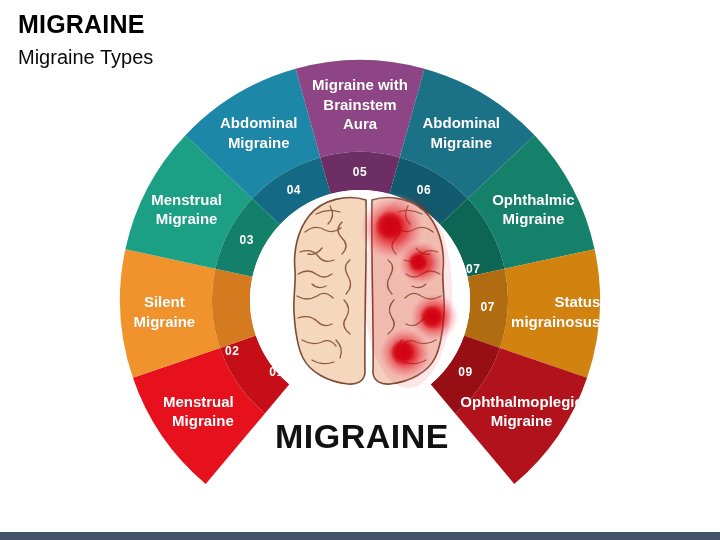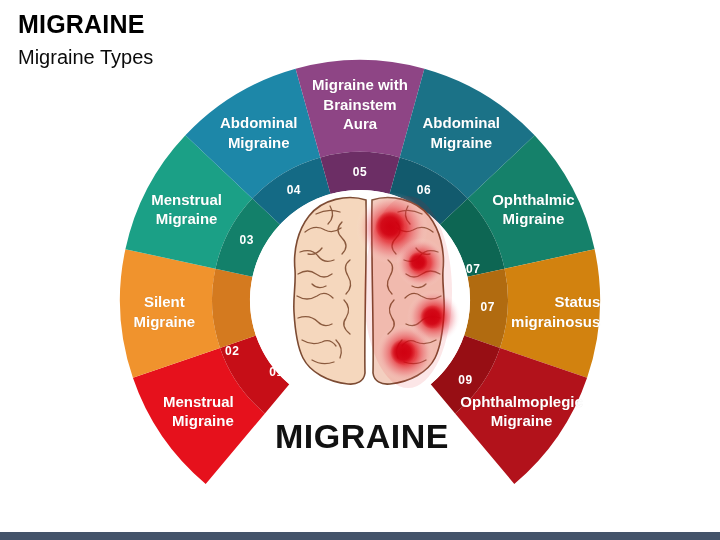--- a/index.html
+++ b/index.html
@@ -156,19 +156,19 @@
 Migraine</div>
       <div class="seg-number" style="left: 408px; top: 190.411px; margin-left: 16px;">06</div>
       <div class="seg-label" style="left: 533.413px; top: 208.655px;">Ophthalmic
 Migraine</div>
       <div class="seg-number" style="left: 473.25px; top: 240.346px; margin-top: 29px;">07</div>
       <div class="seg-label" style="left: 555.668px; top: 311.396px; text-align: right;">Status
 migrainosus</div>
       <div class="seg-number" style="left: 487.783px; top: 307.443px;">07</div>
       <div class="seg-label" style="left: 521.636px; top: 410.859px;">Ophthalmoplegic
 Migraine</div>
-      <div class="seg-number" style="left: 465.558px; top: 372.398px; margin-top: 8px;">09</div>
+      <div class="seg-number" style="left: 465.558px; top: 372.398px;">09</div>
     </div>
 
   <div class="center-label">MIGRAINE</div>
 
   <div class="footer-bar" style="background: rgb(68, 83, 106);"></div>
 </div>
 
 </body></html>

